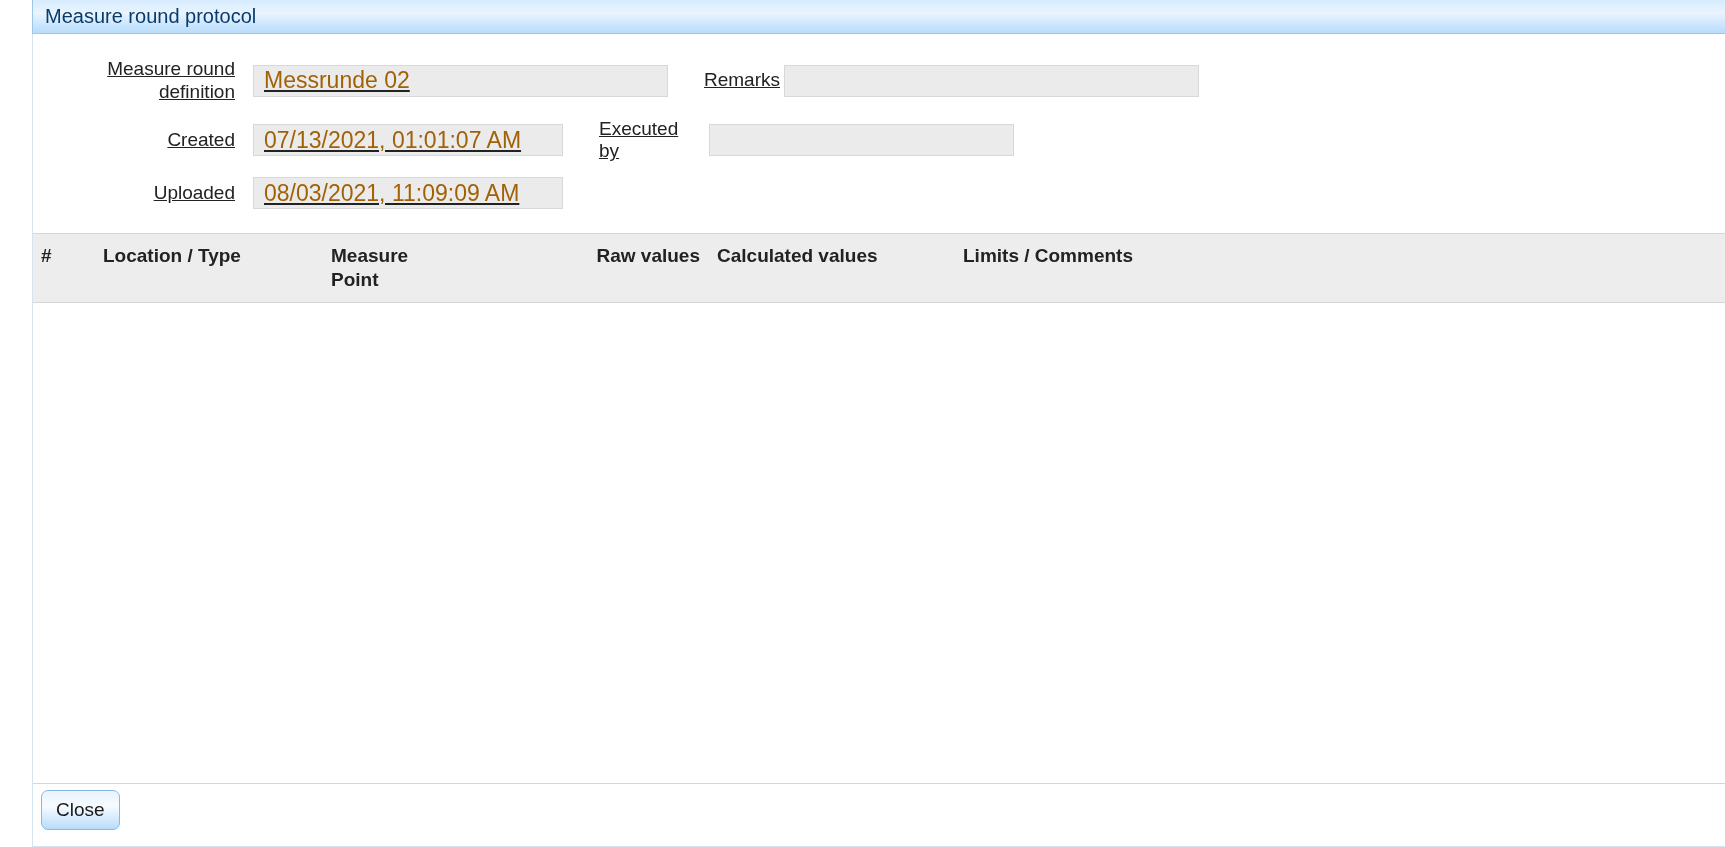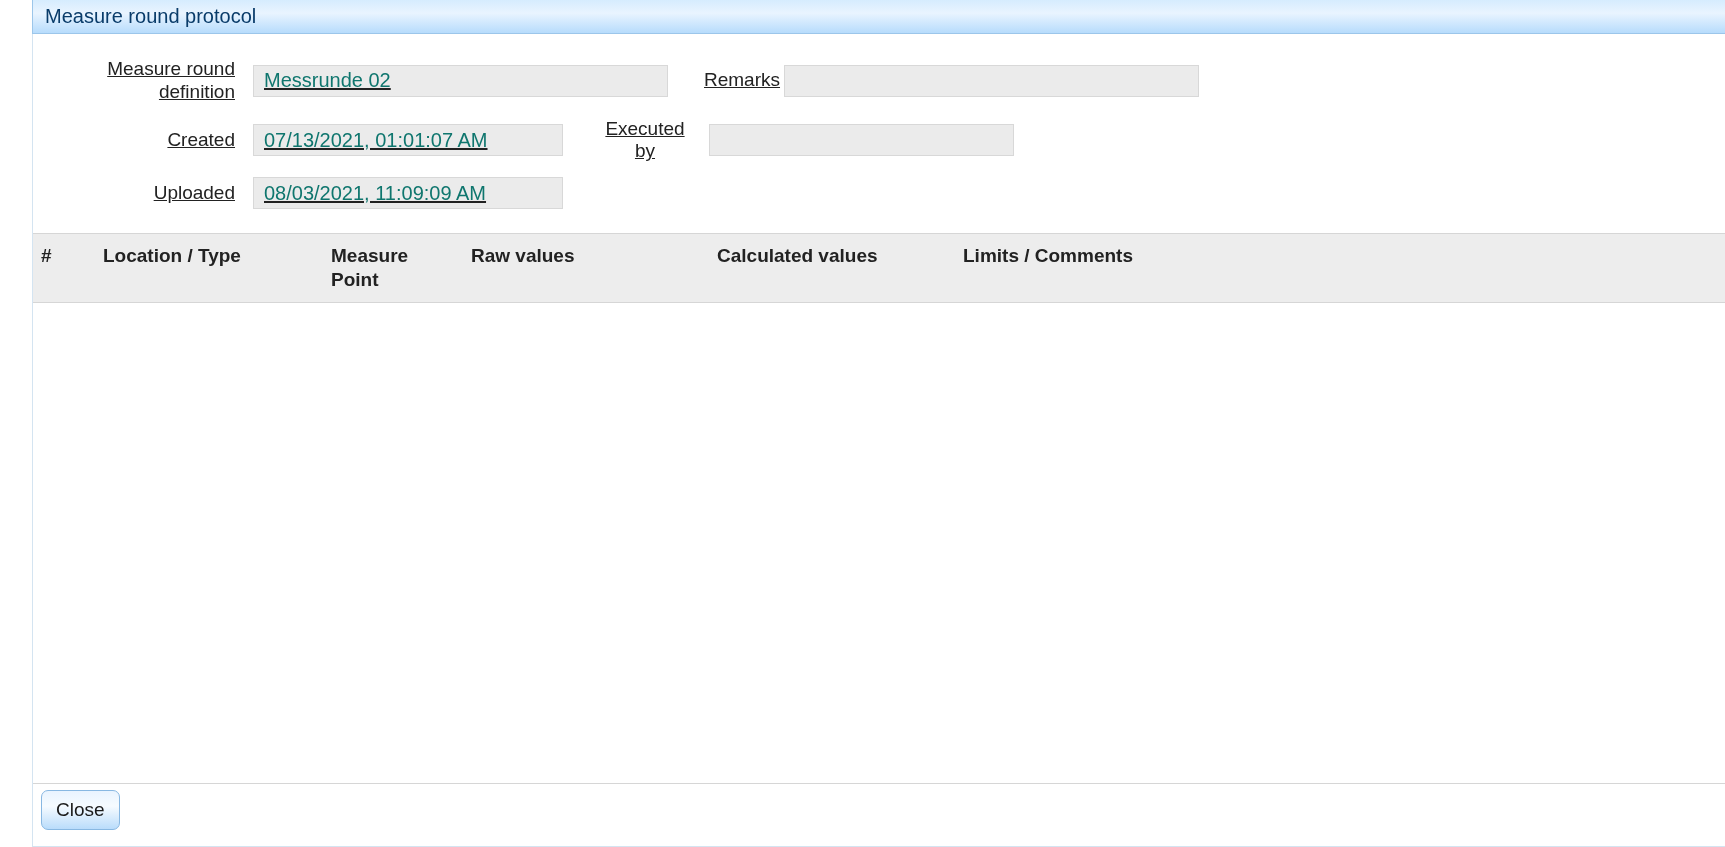--- a/index.html
+++ b/index.html
@@ -63,23 +63,23 @@
     padding-right: 18px;
     font-size: 19px;
     color: #222;
     line-height: 1.2;
   }
   .lbl.tall { line-height: 1.2; }
   input.ro {
     height: 32px;
     background: #ebebeb;
     border: 1px solid #d8d8d8;
-    color: #0f766e;
+    color: #a16207;
     padding: 0 10px;
-    font-size: 20px;
+    font-size: 23px;
     font-family: inherit;
   }
   input.ro::placeholder { color: #8a8a8a; }
   input.plain {
     height: 32px;
     background: #ebebeb;
     border: 1px solid #d8d8d8;
     padding: 0 10px;
     font-size: 18px;
     font-family: inherit;
@@ -124,21 +124,21 @@
     font-size: 19px;
   }
   .th {
     padding: 10px 8px;
     border-right: 1px solid #fff0;
     line-height: 1.25;
   }
   .c0 { width: 62px; padding-left: 8px; }
   .c1 { width: 140px; }
   .c2 { width: 228px; }
-  .c3 { width: 246px; }
+  .c3 { width: 246px; text-align: right; }
   .c4 { width: 246px; }
   .c5 { width: 246px; }
   .c6 { flex: 1; }
   .scroll-gutter { width: 14px; background: #ededed; }
 
   
   .table-body {
     flex: 1;
     position: relative;
     background: #fff;
@@ -211,21 +211,21 @@
         <input class="ro w-lg" type="text" readonly="" value="Messrunde 02" style="">
         <div class="gap"></div>
         <div class="lbl" style="width:80px;text-align:right;">Remarks</div>
         <input class="plain w-rem" type="text" value="" style="">
       </div>
 
       <div class="row">
         <div class="lbl">Created</div>
         <input class="ro w-md" type="text" readonly="" value="07/13/2021, 01:01:07 AM" style="">
         <div class="gap"></div>
-        <div class="lbl" style="width:110px;text-align:center;">Executed by</div>
+        <div class="lbl" style="width:110px;text-align:left;">Executed by</div>
         <input class="plain w-sm" type="text" value="" style="">
       </div>
 
       <div class="row">
         <div class="lbl">Uploaded</div>
         <input class="ro w-md" type="text" readonly="" value="08/03/2021, 11:09:09 AM" style="">
       </div>
 
     </div>
 

